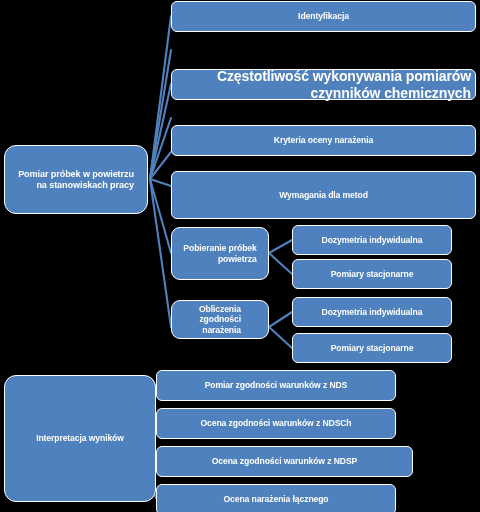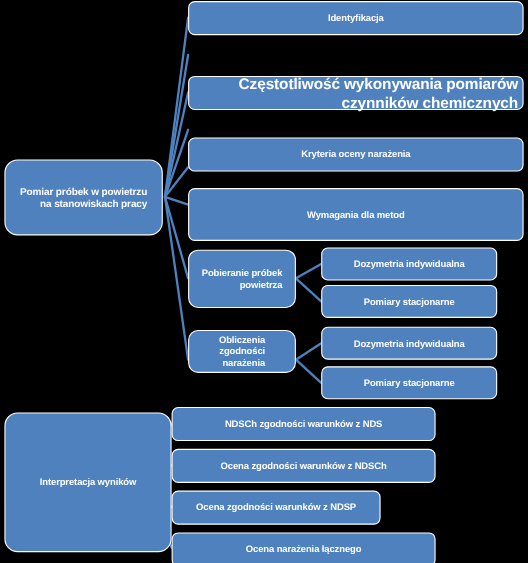--- a/index.html
+++ b/index.html
@@ -137,28 +137,28 @@
 
   <div class="node t-md" style="left:292px; top:333px; width:160px; height:30px;">
     <span>Pomiary stacjonarne</span>
   </div>
 
   <div class="node root t-md" style="left:4px; top:375px; width:152px; height:127px;">
     <span>Interpretacja wyników</span>
   </div>
 
   <div class="node t-md" style="left:156px; top:370px; width:240px; height:31px;">
-    <span>NDSCh zgodności warunków z NDS</span>
+    <span>Pomiar zgodności warunków z NDS</span>
   </div>
 
   <div class="node t-md" style="left:156px; top:408px; width:240px; height:31px;">
     <span>Ocena zgodności warunków z NDSCh</span>
   </div>
 
-  <div class="node t-md" style="left:156px; top:446px; width:190px; height:31px;">
+  <div class="node t-md" style="left:156px; top:446px; width:257px; height:31px;">
     <span>Ocena zgodności warunków z NDSP</span>
   </div>
 
   <div class="node t-md" style="left:156px; top:484px; width:240px; height:31px;">
     <span>Ocena narażenia łącznego</span>
   </div>
 
 </div>
 
 </body></html>

